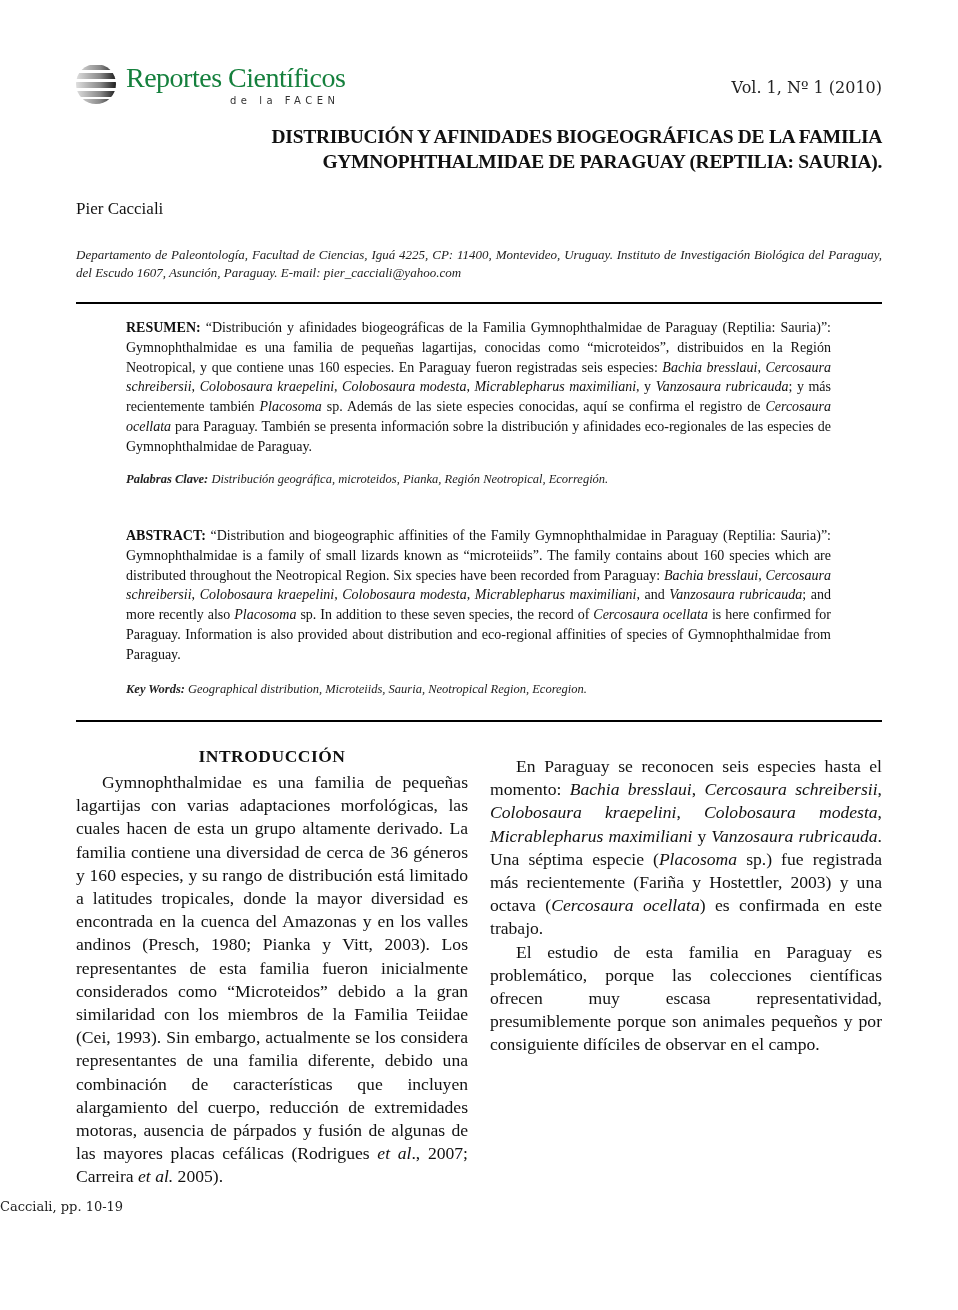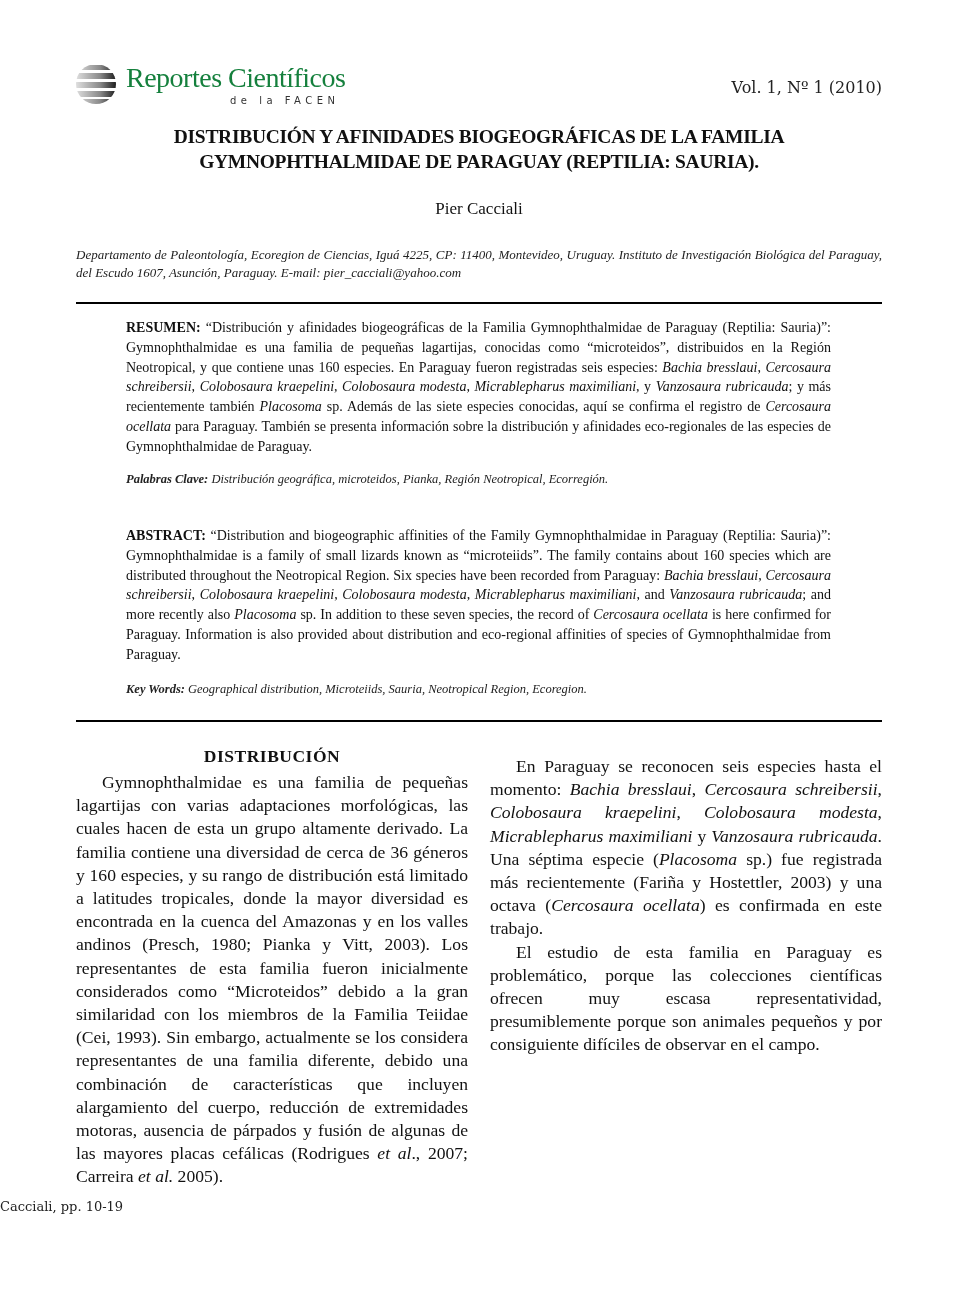--- a/index.html
+++ b/index.html
@@ -5,22 +5,22 @@
   html, body { margin: 0; padding: 0; background: #ffffff; }
   body { width: 958px; height: 1310px; position: relative; overflow: hidden; color: #111; font-family: "Liberation Serif", serif; }
 
   .logo { position: absolute; left: 74px; top: 60px; width: 320px; height: 50px; }
   .logo-globe { position: absolute; left: 0; top: 2px; width: 44px; height: 44px; }
   .logo-title { position: absolute; left: 52px; top: 0; font-family: Liberation Serif, serif; font-size: 28px; letter-spacing: -0.5px; color: #15803d; white-space: nowrap; line-height: 36px; }
   .logo-sub { position: absolute; left: 156px; top: 35px; font-family: "DejaVu Sans", sans-serif; font-size: 10px; letter-spacing: 4.5px; color: #333; white-space: nowrap; }
 
   .volume { position: absolute; right: 76px; top: 78px; font-family: "DejaVu Serif", serif; font-size: 16px; color: #222; }
 
-  .title { position: absolute; left: 76px; width: 806px; top: 124px; text-align: center; font-family: "Liberation Serif", serif; font-weight: bold; font-size: 19.5px; line-height: 25px; letter-spacing: -0.3px; }
-  .author { position: absolute; left: 76px; width: 806px; top: 199px; text-align: center; font-size: 17px; }
+  .title { position: absolute; left: 76px; width: 806px; top: 124px; text-align: right; font-family: "Liberation Serif", serif; font-weight: bold; font-size: 19.5px; line-height: 25px; letter-spacing: -0.3px; }
+  .author { position: absolute; left: 76px; width: 806px; top: 199px; text-align: left; font-size: 17px; }
   .affiliation { position: absolute; left: 76px; width: 806px; top: 246px; font-style: italic; font-size: 13px; line-height: 18px; text-align: justify; text-align-last: left; color: #222; }
 
   .rule { position: absolute; left: 76px; width: 806px; height: 2px; background: #000; }
 
   .abstract-block { position: absolute; left: 126px; width: 705px; font-size: 14px; line-height: 19.8px; text-align: justify; color: #111; }
   .abstract-block b { font-weight: bold; }
   .keywords { position: absolute; left: 126px; width: 705px; font-size: 12.5px; font-style: italic; color: #222; }
   .keywords b { font-weight: bold; font-family: Liberation Serif, serif; }
 
   .col { position: absolute; width: 392px; font-size: 17.6px; line-height: 23.2px; text-align: justify; color: #111; }
@@ -59,36 +59,36 @@
   <div class="logo-sub">de la FACEN</div>
 </div>
 
 <div class="volume">Vol. 1, Nº 1 (2010)</div>
 
 <div class="title">
   <div>DISTRIBUCIÓN Y AFINIDADES BIOGEOGRÁFICAS DE LA FAMILIA</div>
   <div>GYMNOPHTHALMIDAE DE PARAGUAY (REPTILIA: SAURIA).</div>
 </div>
 <div class="author">Pier Cacciali</div>
-<div class="affiliation">Departamento de Paleontología, Ecoregion de Ciencias, Iguá 4225, CP: 11400, Montevideo, Uruguay. Instituto de Investigación Biológica del Paraguay, del Escudo 1607, Asunción, Paraguay. E-mail: pier_cacciali@yahoo.com</div>
+<div class="affiliation">Departamento de Paleontología, Facultad de Ciencias, Iguá 4225, CP: 11400, Montevideo, Uruguay. Instituto de Investigación Biológica del Paraguay, del Escudo 1607, Asunción, Paraguay. E-mail: pier_cacciali@yahoo.com</div>
 
 <div class="rule" style="top:302px;"></div>
 
 <div class="abstract-block" style="top:318px;"><b>RESUMEN:</b><span> “Distribución y afinidades biogeográficas de la Familia Gymnophthalmidae de Paraguay (Reptilia: Sauria)”: Gymnophthalmidae es una familia de pequeñas lagartijas, conocidas como “microteidos”, distribuidos en la Región Neotropical, y que contiene unas 160 especies. En Paraguay fueron registradas seis especies: </span><i>Bachia bresslaui</i><span>, </span><i>Cercosaura schreibersii</i><span>, </span><i>Colobosaura kraepelini</i><span>, </span><i>Colobosaura modesta</i><span>, </span><i>Micrablepharus maximiliani</i><span>, y </span><i>Vanzosaura rubricauda</i><span>; y más recientemente también </span><i>Placosoma</i><span> sp. Además de las siete especies conocidas, aquí se confirma el registro de </span><i>Cercosaura ocellata</i><span> para Paraguay. También se presenta información sobre la distribución y afinidades eco-regionales de las especies de Gymnophthalmidae de Paraguay.</span></div>
 
 <div class="keywords" style="top:472px;"><b>Palabras Clave:</b><span> Distribución geográfica, microteidos, Pianka, Región Neotropical, Ecorregión.</span></div>
 
 <div class="abstract-block" style="top:526px;"><b>ABSTRACT:</b><span> “Distribution and biogeographic affinities of the Family Gymnophthalmidae in Paraguay (Reptilia: Sauria)”: Gymnophthalmidae is a family of small lizards known as “microteiids”. The family contains about 160 species which are distributed throughout the Neotropical Region. Six species have been recorded from Paraguay: </span><i>Bachia bresslaui</i><span>, </span><i>Cercosaura schreibersii</i><span>, </span><i>Colobosaura kraepelini</i><span>, </span><i>Colobosaura modesta</i><span>, </span><i>Micrablepharus maximiliani</i><span>, and </span><i>Vanzosaura rubricauda</i><span>; and more recently also </span><i>Placosoma</i><span> sp. In addition to these seven species, the record of </span><i>Cercosaura ocellata</i><span> is here confirmed for Paraguay. Information is also provided about distribution and eco-regional affinities of species of Gymnophthalmidae from Paraguay.</span></div>
 
 <div class="keywords" style="top:682px;"><b>Key Words:</b><span> Geographical distribution, Microteiids, Sauria, Neotropical Region, Ecoregion.</span></div>
 
 <div class="rule" style="top:720px;"></div>
 
 <div class="col col-left">
-  <div class="section-heading">DISTRIBUCIÓN</div>
+  <div class="section-heading">INTRODUCCIÓN</div>
   <p class="para"><span>Gymnophthalmidae es una familia de pequeñas lagartijas con varias adaptaciones morfológicas, las cuales hacen de esta un grupo altamente derivado. La familia contiene una diversidad de cerca de 36 géneros y 160 especies, y su rango de distribución está limitado a latitudes tropicales, donde la mayor diversidad es encontrada en la cuenca del Amazonas y en los valles andinos (Presch, 1980; Pianka y Vitt, 2003). Los representantes de esta familia fueron inicialmente considerados como “Microteidos” debido a la gran similaridad con los miembros de la Familia Teiidae (Cei, 1993). Sin embargo, actualmente se los considera representantes de una familia diferente, debido una combinación de características que incluyen alargamiento del cuerpo, reducción de extremidades motoras, ausencia de párpados y fusión de algunas de las mayores placas cefálicas (Rodrigues </span><i>et al</i><span>., 2007; Carreira </span><i>et al.</i><span> 2005).</span></p>
 </div>
 
 <div class="col col-right">
   <p class="para" style="text-indent:26px;"><span>En Paraguay se reconocen seis especies hasta el momento: </span><i>Bachia bresslaui</i><span>, </span><i>Cercosaura schreibersii</i><span>, </span><i>Colobosaura kraepelini</i><span>, </span><i>Colobosaura modesta</i><span>, </span><i>Micrablepharus maximiliani</i><span> y </span><i>Vanzosaura rubricauda</i><span>. Una séptima especie (</span><i>Placosoma</i><span> sp.) fue registrada más recientemente (Fariña y Hostettler, 2003) y una octava (</span><i>Cercosaura ocellata</i><span>) es confirmada en este trabajo.</span></p>
   <p class="para">El estudio de esta familia en Paraguay es problemático, porque las colecciones científicas ofrecen muy escasa representatividad, presumiblemente porque son animales pequeños y por consiguiente difíciles de observar en el campo.</p>
 </div>
 
 <div class="footer">Cacciali, pp. 10-19</div>
 

